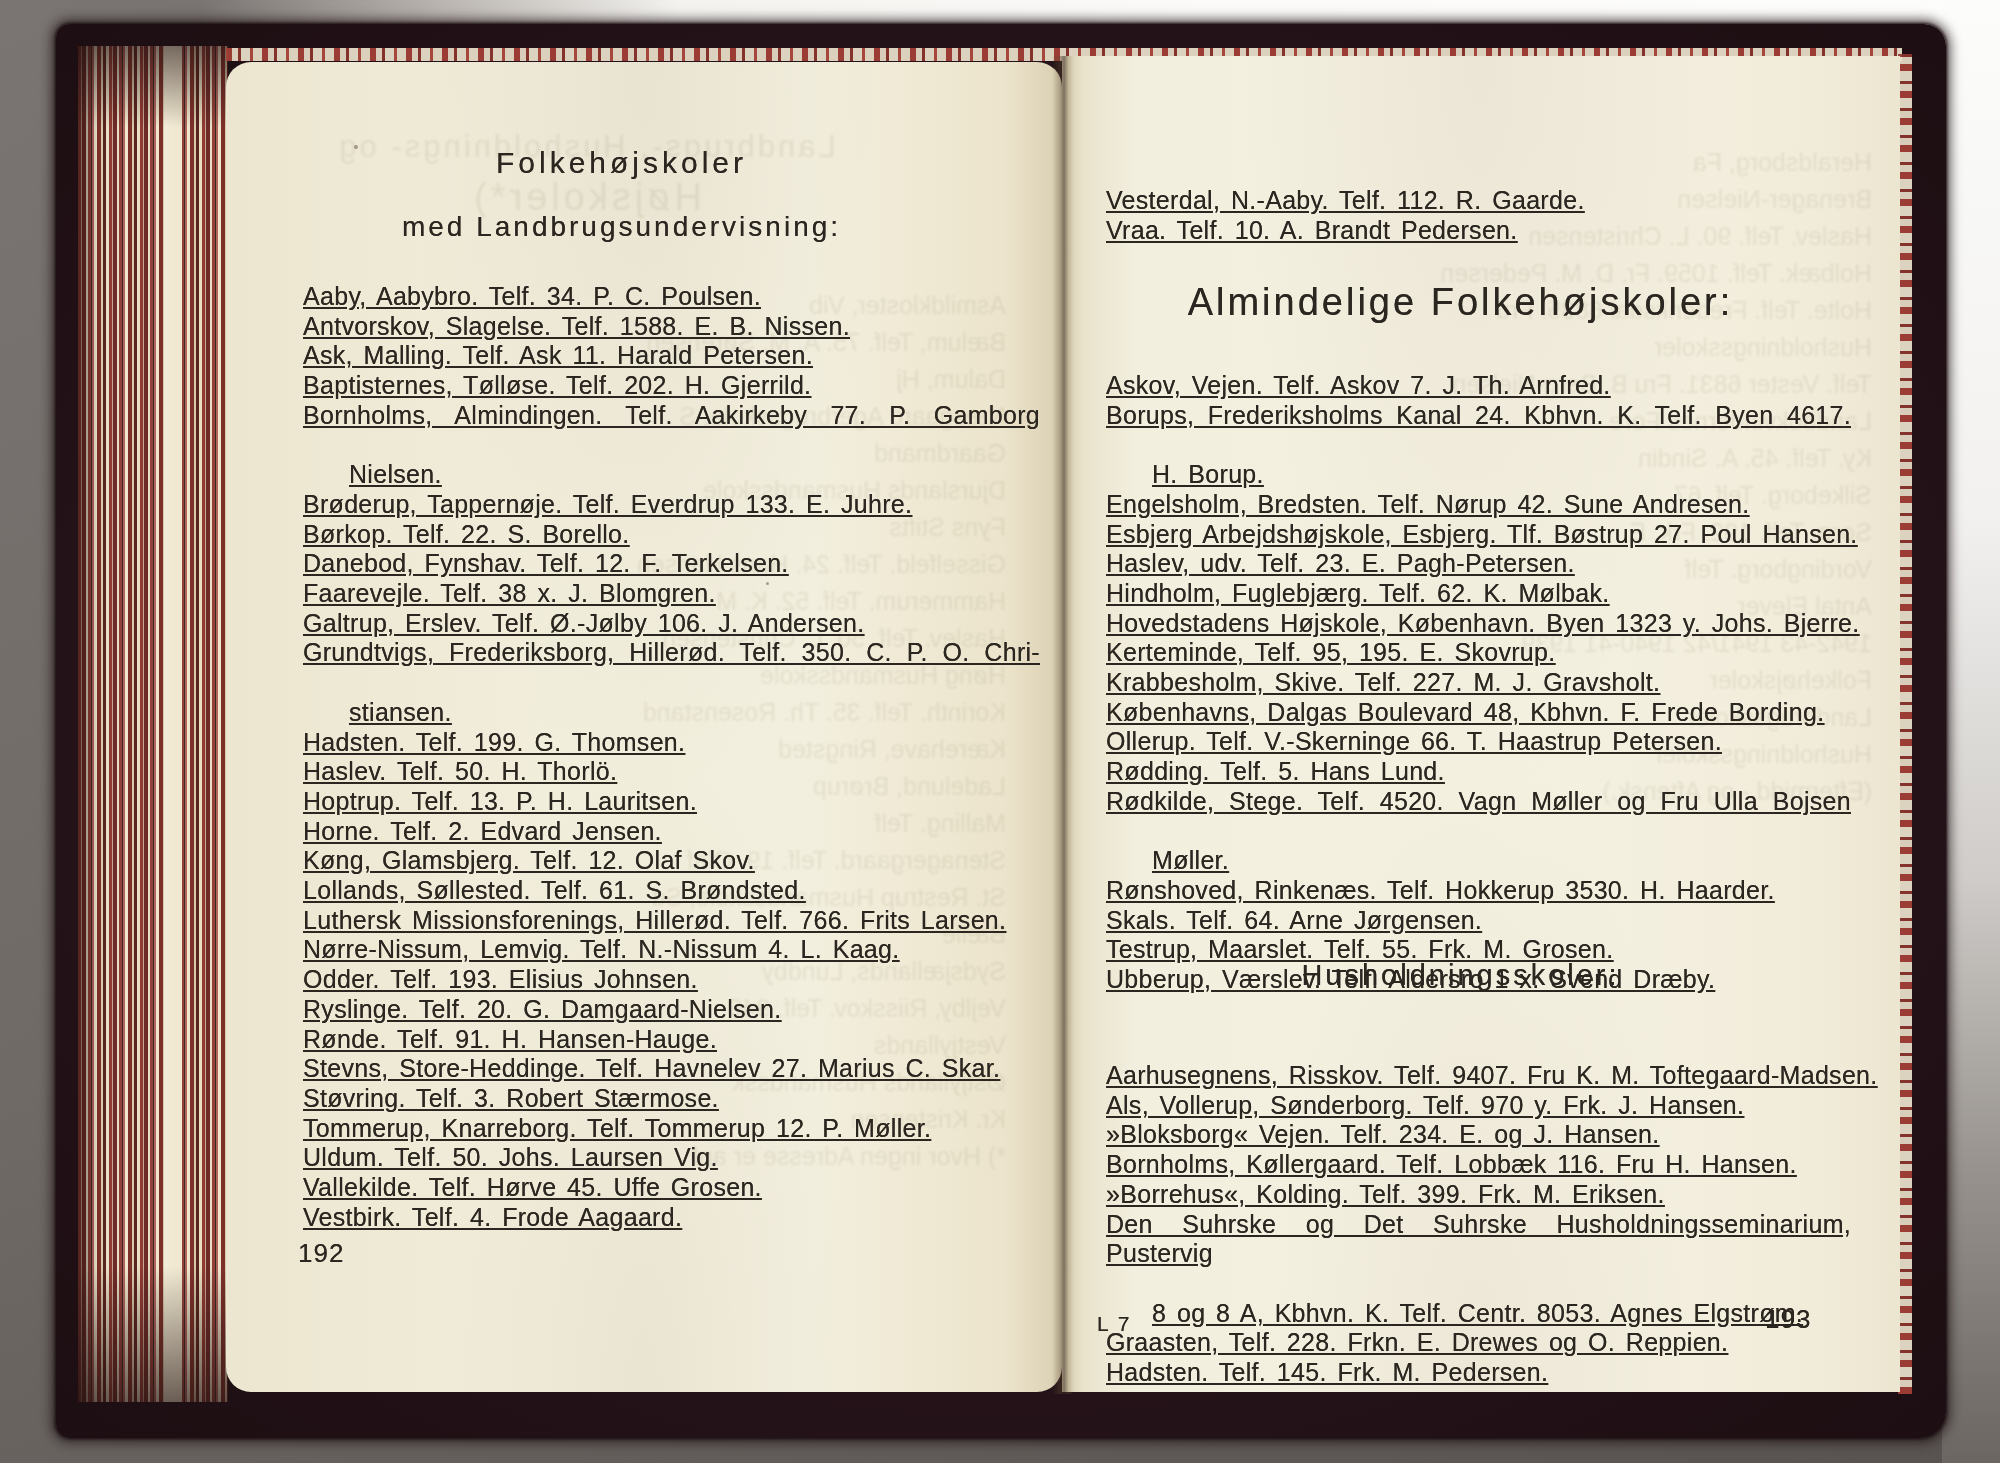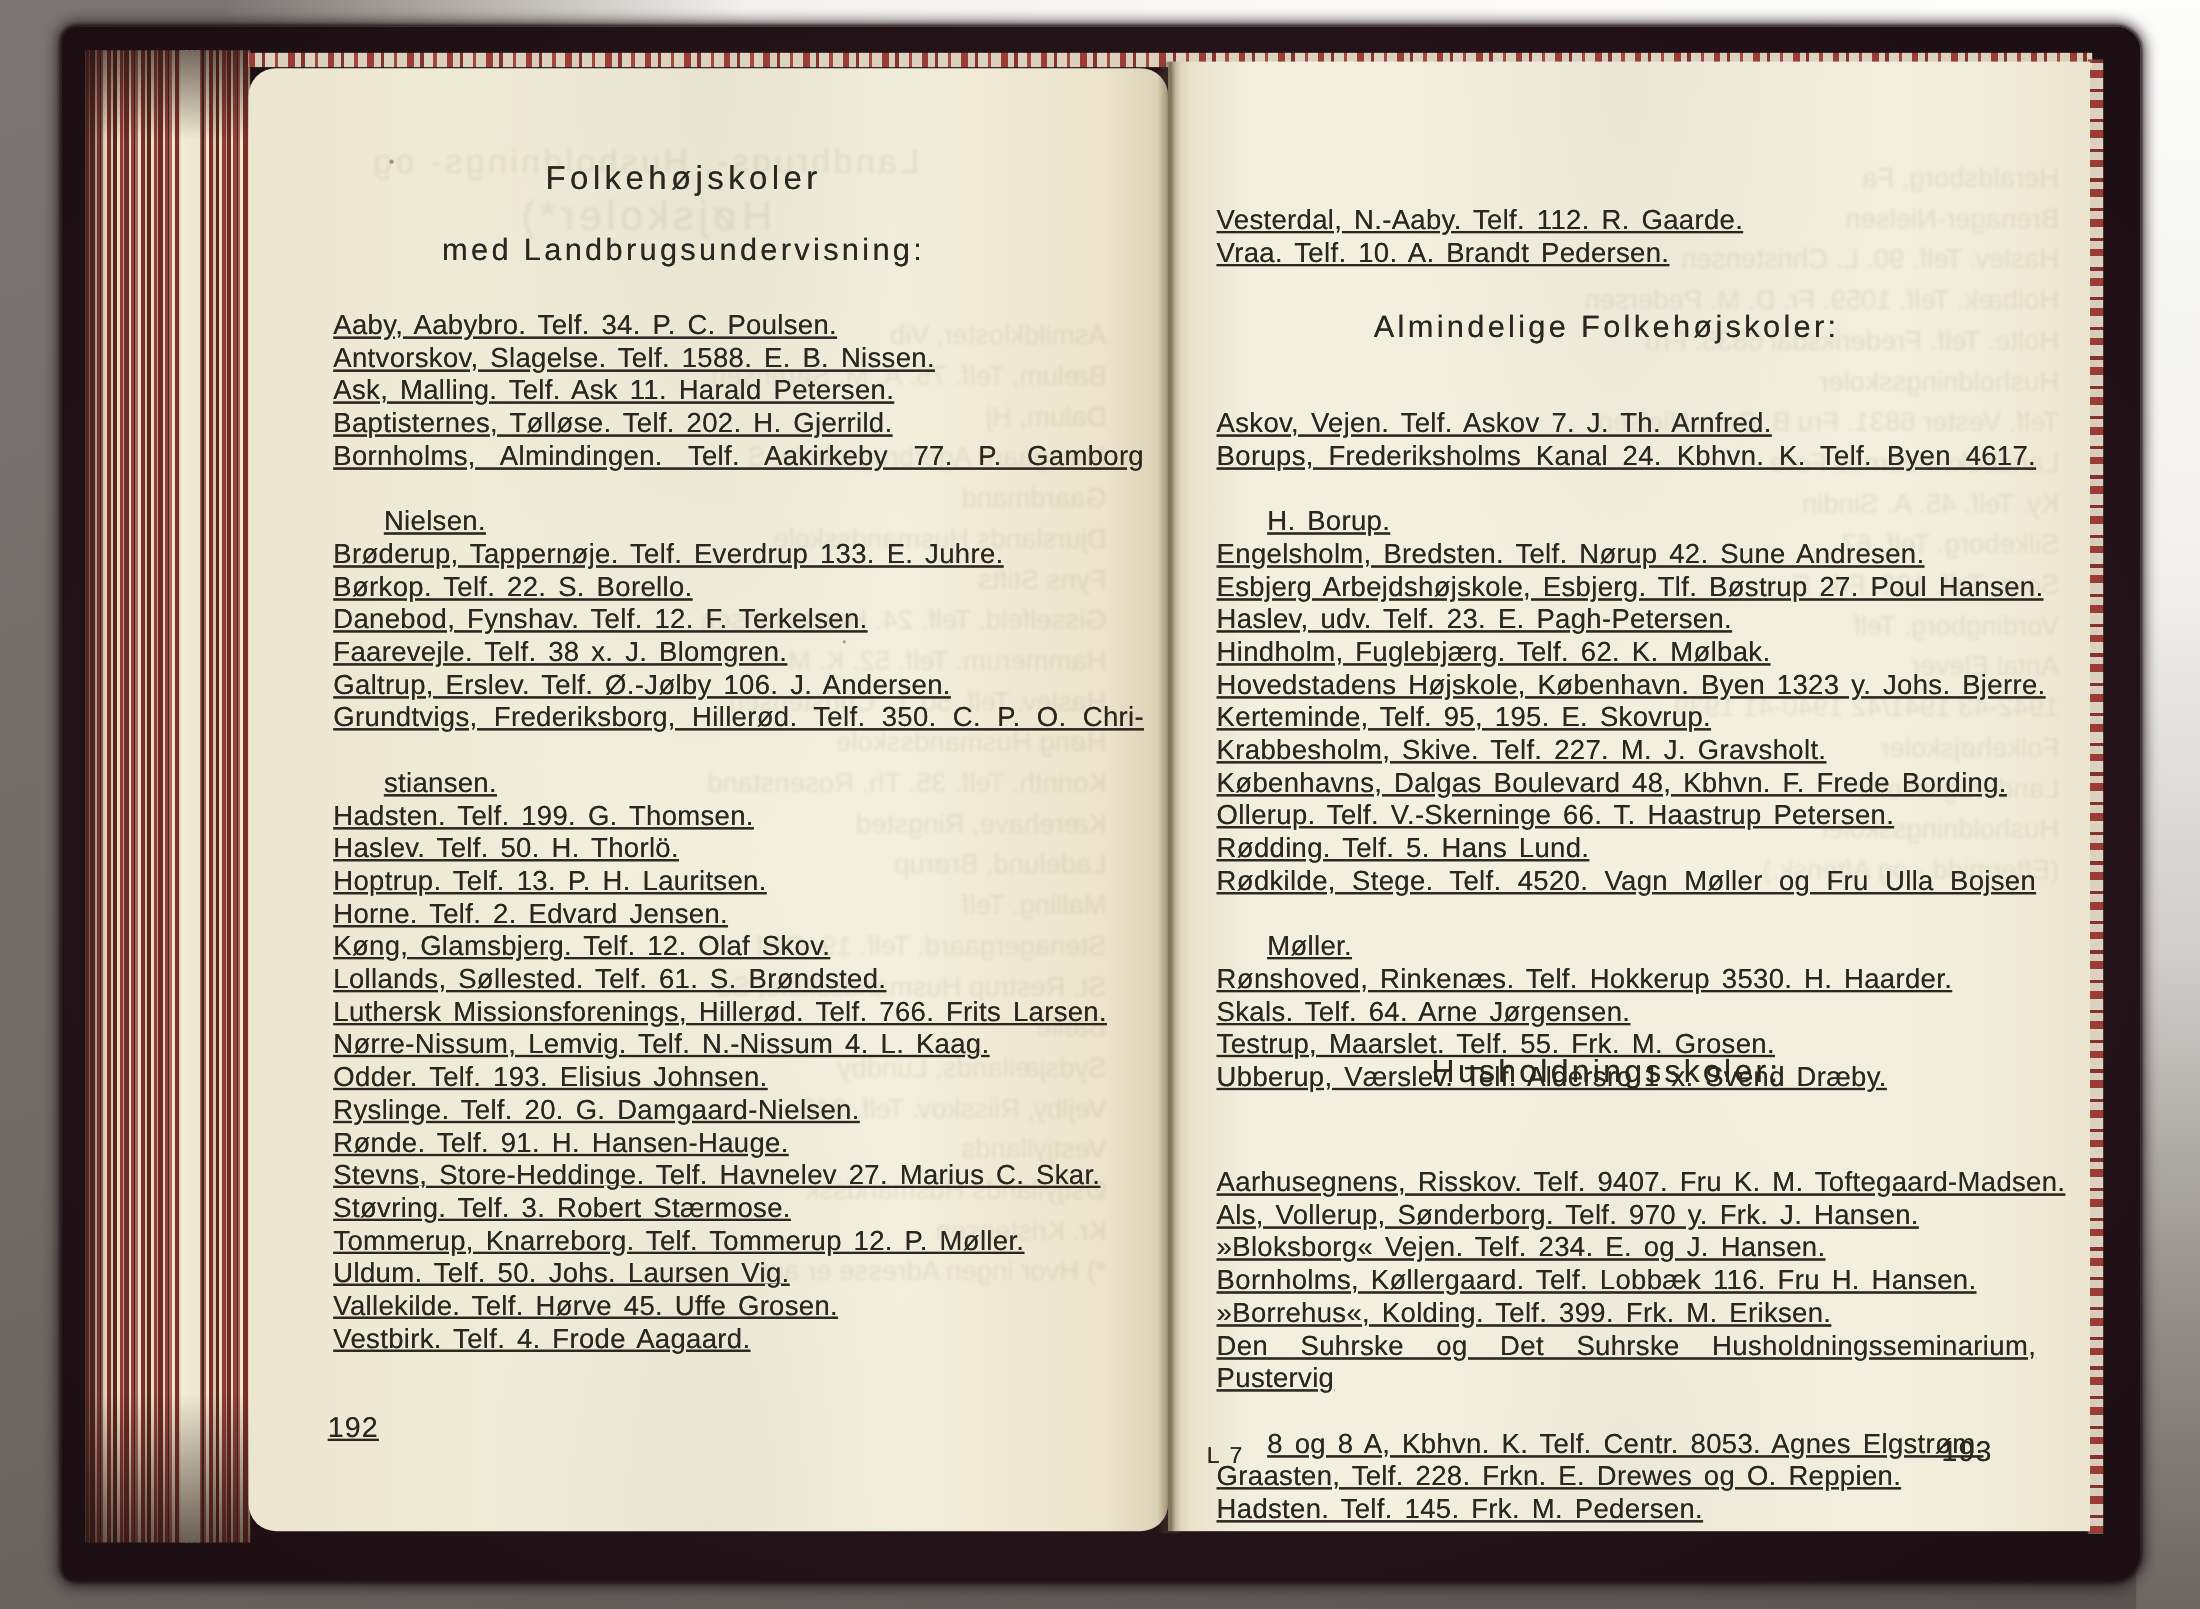--- a/index.html
+++ b/index.html
@@ -136,21 +136,21 @@
         <p class="line">Ryslinge. Telf. 20. G. Damgaard-Nielsen.</p>
         <p class="line">Rønde. Telf. 91. H. Hansen-Hauge.</p>
         <p class="line">Stevns, Store-Heddinge. Telf. Havnelev 27. Marius C. Skar.</p>
         <p class="line">Støvring. Telf. 3. Robert Stærmose.</p>
         <p class="line">Tommerup, Knarreborg. Telf. Tommerup 12. P. Møller.</p>
         <p class="line">Uldum. Telf. 50. Johs. Laursen Vig.</p>
         <p class="line">Vallekilde. Telf. Hørve 45. Uffe Grosen.</p>
         <p class="line">Vestbirk. Telf. 4. Frode Aagaard.</p>
       </div>
 
-    <div class="ink folio" style="left:72px;top:1220px;text-decoration:underline;">192</div>
+    <div class="ink folio" style="left:72px;top:1176px;">192</div>
 
     <div class="speck" style="left:128px;top:83px;"></div>
     <div class="speck" style="left:540px;top:520px;width:3px;height:3px;"></div>
   </div>
 
   <div class="page page-right">
     <div class="ghost" style="left:30px;top:88px;width:780px;">
 
     <p>Heraldsborg, Fa</p>
         <p>Brenager-Nielsen</p>
@@ -171,21 +171,21 @@
         <p>Husholdningsskoler</p>
         <p>(Eftermidd.- og Aftensk.)</p>
       </div>
 
     <div class="ink lines" style="left:44px;top:130px;width:745px;">
 
     <p class="line">Vesterdal, N.-Aaby. Telf. 112. R. Gaarde.</p>
         <p class="line">Vraa. Telf. 10. A. Brandt Pedersen.</p>
       </div>
 
-    <div class="ink h-center" style="left:44px;top:225px;width:745px;font-size:28px;letter-spacing:3px;transform:translateX(-18px);">Almindelige Folkehøjskoler:</div>
+    <div class="ink h-center" style="left:44px;top:225px;width:745px;font-size:38px;letter-spacing:3px;transform:translateX(-18px);">Almindelige Folkehøjskoler:</div>
 
     <div class="ink lines" style="left:44px;top:280px;width:745px;margin-top:35px;">
 
     <p class="line">Askov, Vejen. Telf. Askov 7. J. Th. Arnfred.</p>
         <p class="line j">Borups, Frederiksholms Kanal 24. Kbhvn. K. Telf. Byen 4617.</p>
         <p class="line i">H. Borup.</p>
         <p class="line">Engelsholm, Bredsten. Telf. Nørup 42. Sune Andresen.</p>
         <p class="line">Esbjerg Arbejdshøjskole, Esbjerg. Tlf. Bøstrup 27. Poul Hansen.</p>
         <p class="line">Haslev, udv. Telf. 23. E. Pagh-Petersen.</p>
         <p class="line">Hindholm, Fuglebjærg. Telf. 62. K. Mølbak.</p>

